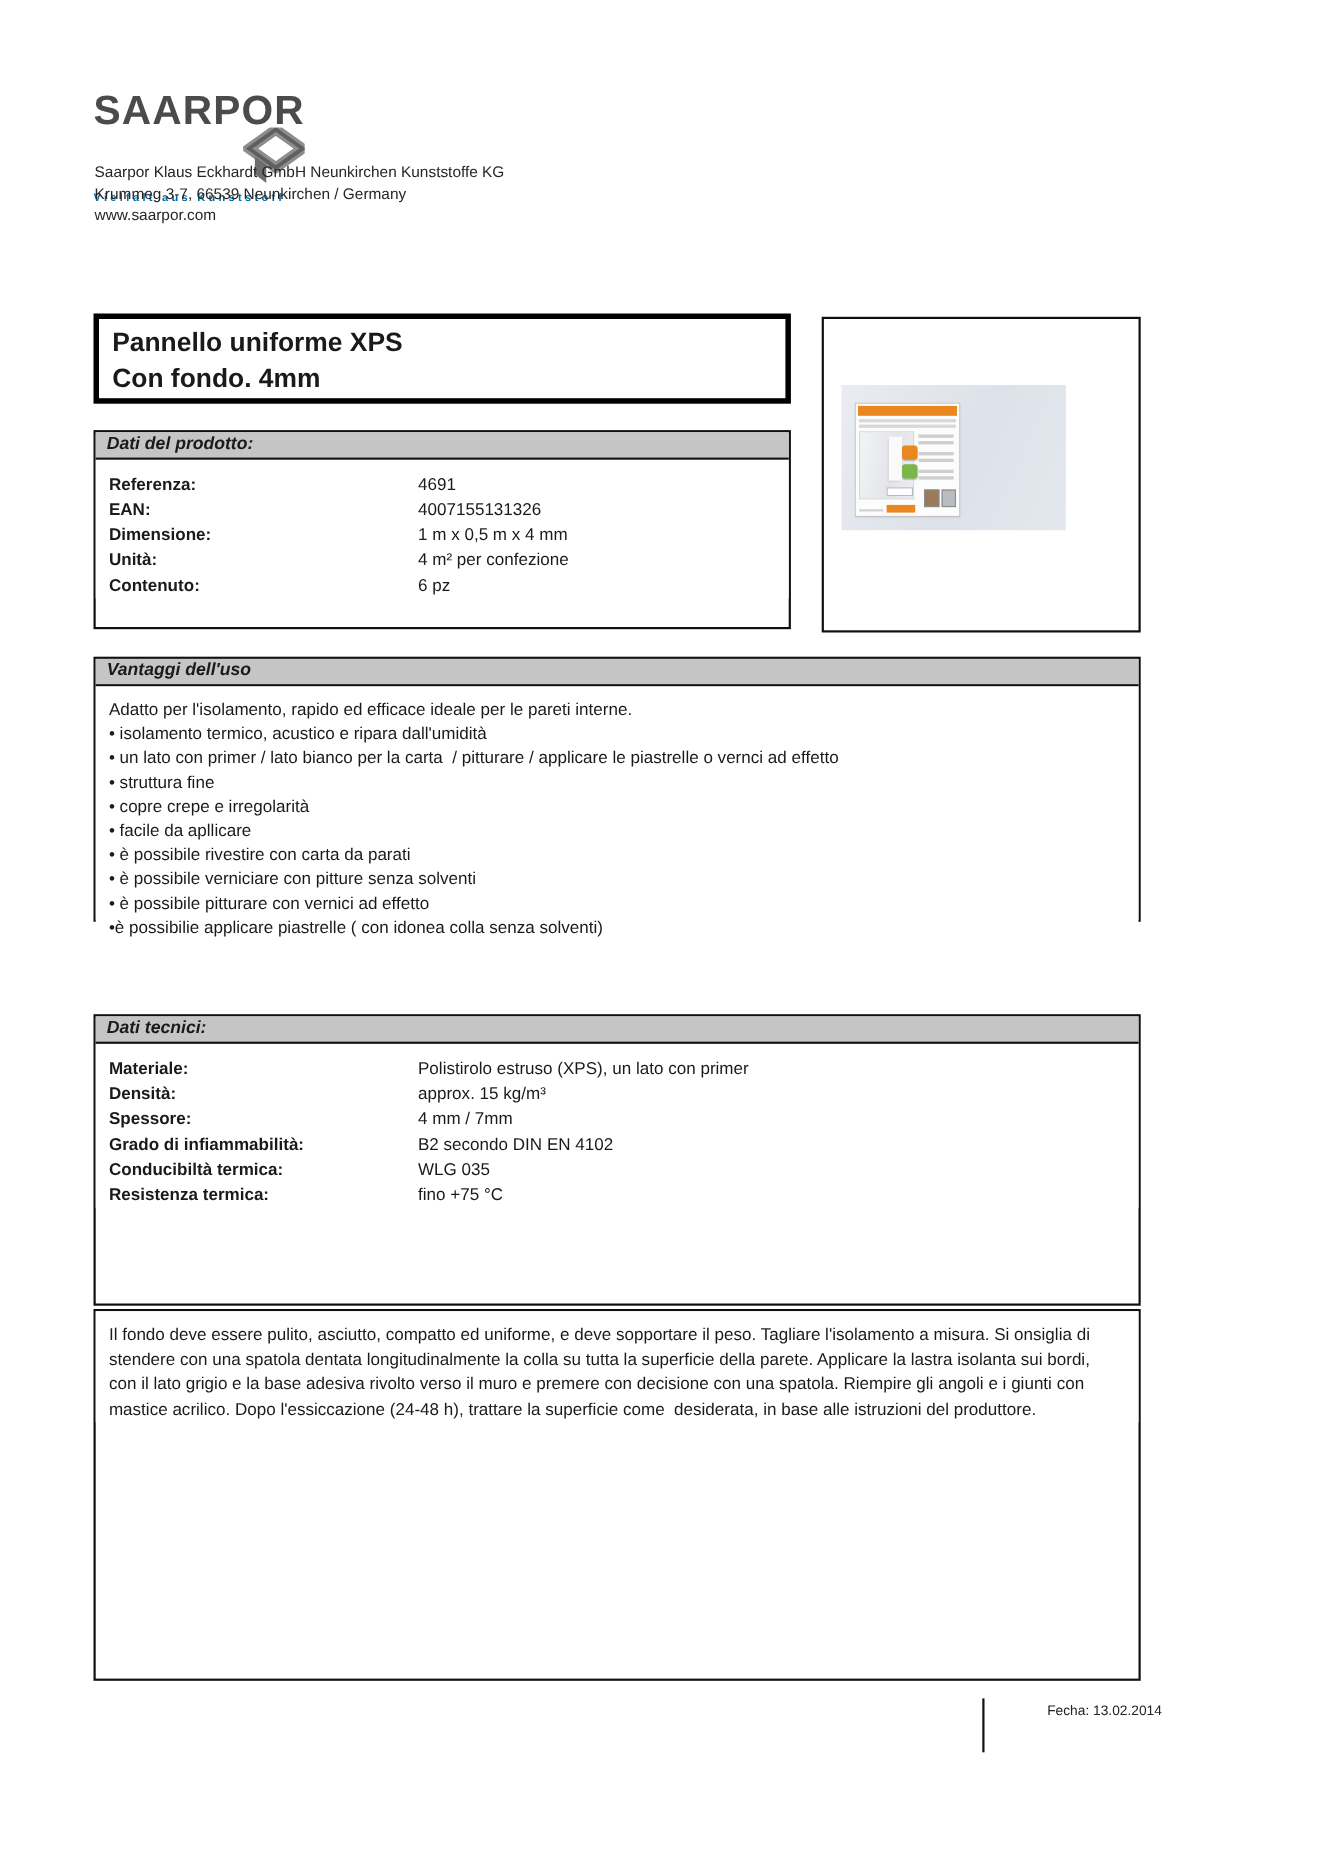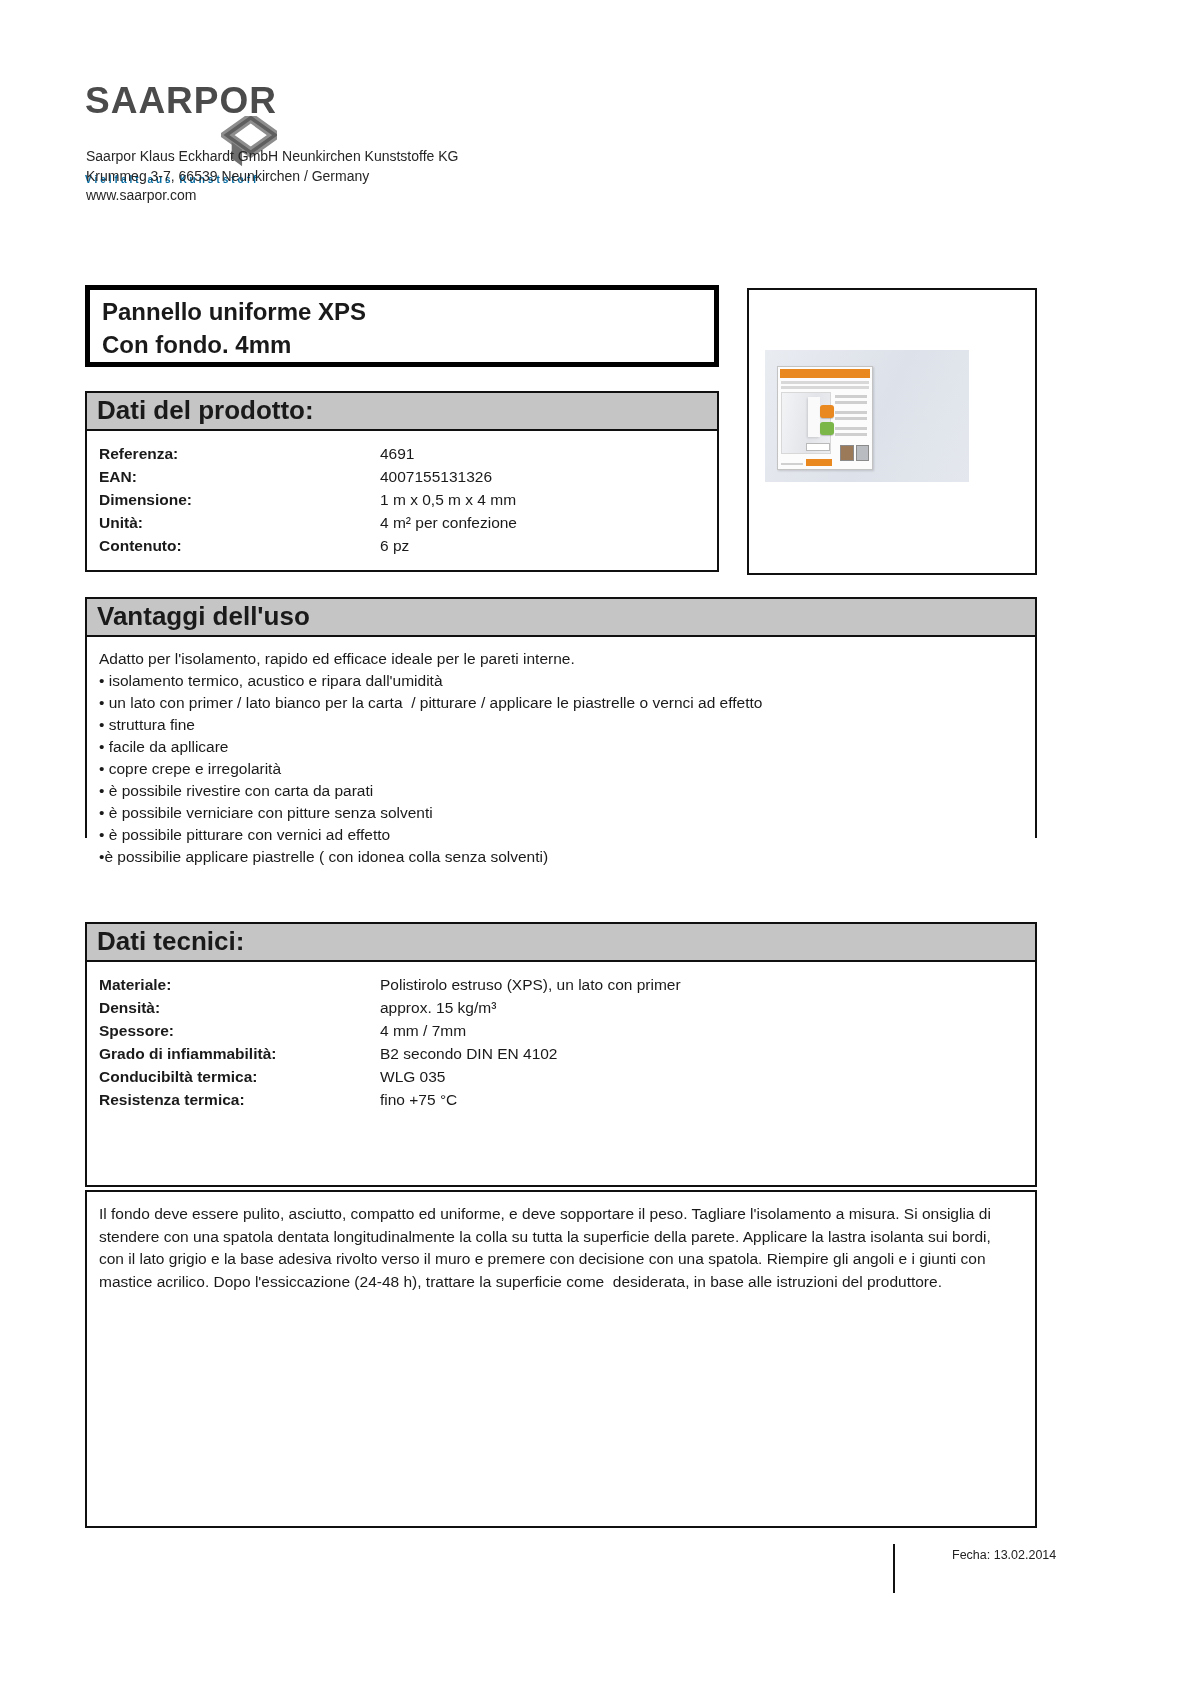--- a/index.html
+++ b/index.html
@@ -30,22 +30,23 @@
   .title-box {
     position: absolute; left: 85px; top: 285px; width: 634px; height: 82px;
     border: 5px solid #000; background: #fff; padding: 5px 12px;
   }
   .title-box .t-line { font-size: 24px; font-weight: bold; line-height: 33px; white-space: pre-wrap; }
 
   
   .section { position: absolute; border: 2.5px solid #101010; background: #fff; }
   .section-head {
     background: #c5c5c5; border-bottom: 2.5px solid #101010;
-    font-size: 26px; font-weight: bold; padding: 2px 10px 3px 10px;
+    font-size: 16px; font-weight: bold; padding: 2px 10px 3px 10px;
     white-space: pre-wrap;
+    font-style: italic;
   }
   .section-body { background: #fff; }
 
   
   .sec-product { left: 85px; top: 391px; width: 634px; height: 181px; }
   .sec-product .section-body { padding: 11px 0 0 12px; }
   .data-row { display: flex; font-size: 15.5px; line-height: 23px; }
   .data-label { width: 281px; font-weight: bold; white-space: pre-wrap; }
   .data-value { white-space: pre-wrap; }
 
@@ -181,22 +182,22 @@
     </div>
   </div>
 
   <div class="section sec-advantages">
     <div class="section-head">Vantaggi dell'uso</div>
     <div class="section-body">
       <div class="adv-line">Adatto per l'isolamento, rapido ed efficace ideale per le pareti interne.</div>
       <div class="adv-line">• isolamento termico, acustico e ripara dall'umidità</div>
       <div class="adv-line">• un lato con primer / lato bianco per la carta  / pitturare / applicare le piastrelle o vernci ad effetto</div>
       <div class="adv-line">• struttura fine</div>
+      <div class="adv-line">• copre crepe e irregolarità</div>
       <div class="adv-line">• facile da apllicare</div>
-      <div class="adv-line">• copre crepe e irregolarità</div>
       <div class="adv-line">• è possibile rivestire con carta da parati</div>
       <div class="adv-line">• è possibile verniciare con pitture senza solventi</div>
       <div class="adv-line">• è possibile pitturare con vernici ad effetto</div>
       <div class="adv-line">•è possibilie applicare piastrelle ( con idonea colla senza solventi)</div>
     </div>
   </div>
 
   <div class="section sec-technical">
     <div class="section-head">Dati tecnici:</div>
     <div class="section-body">

